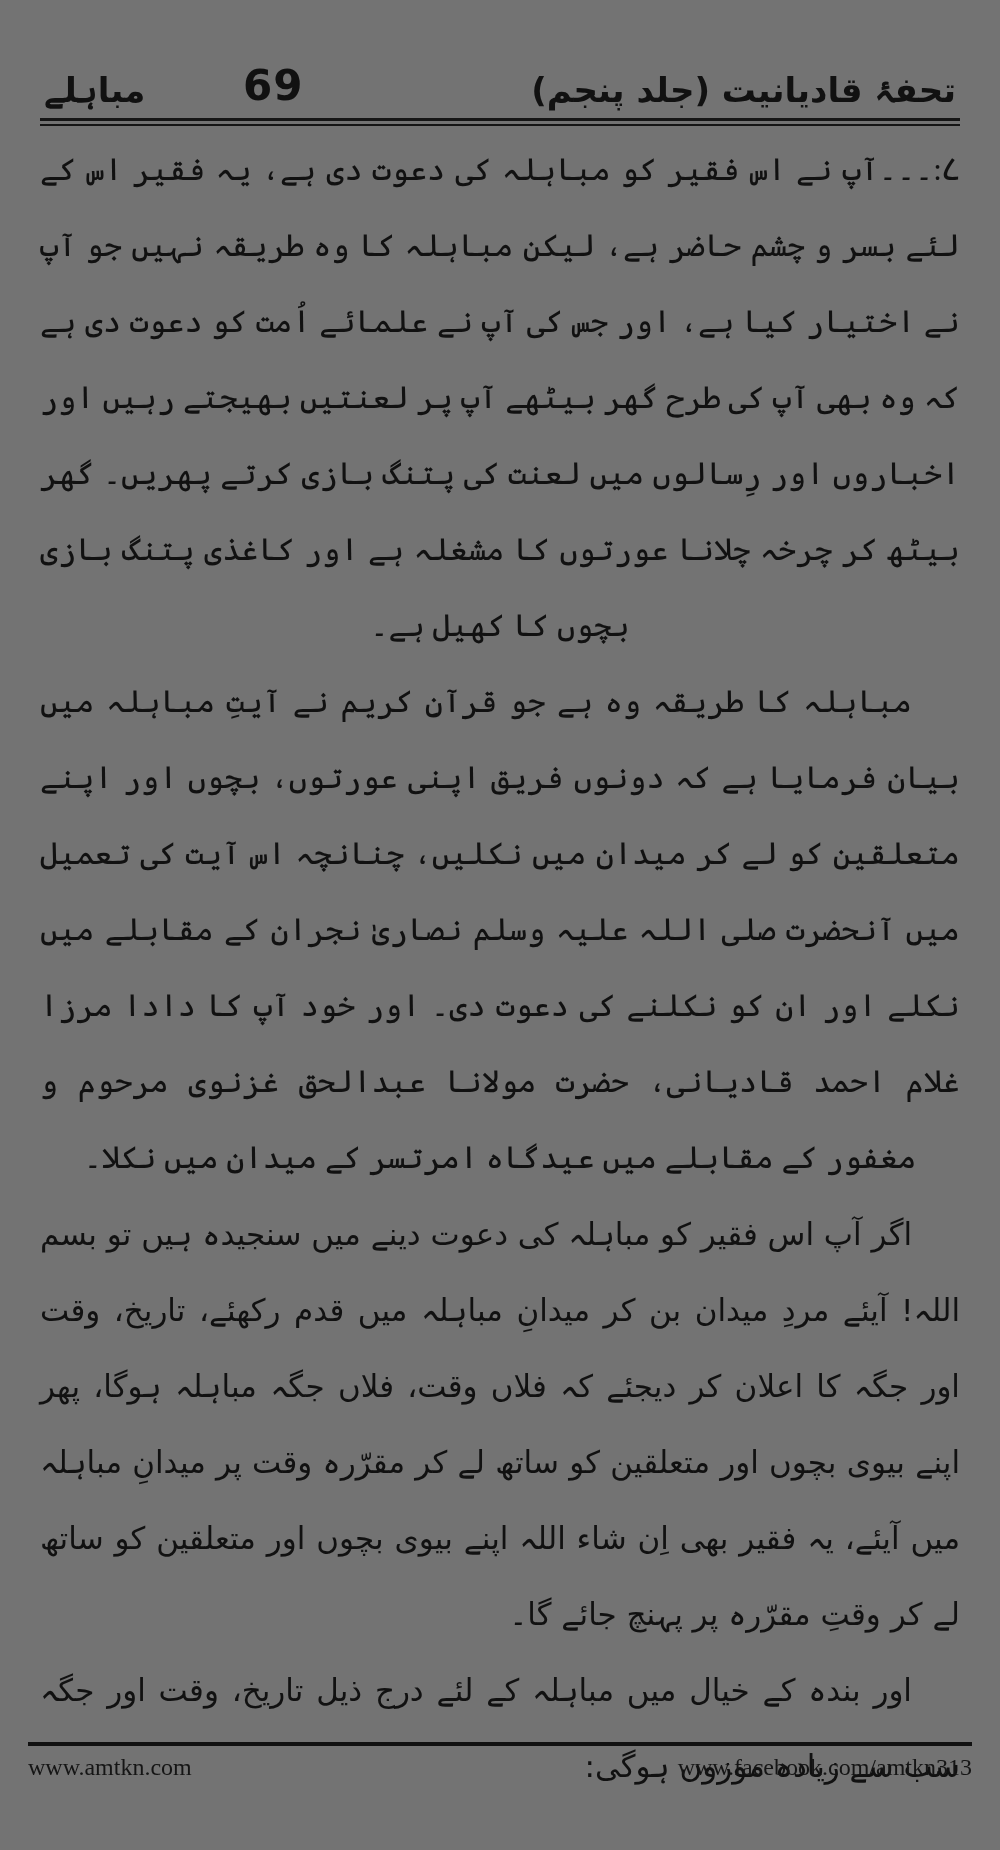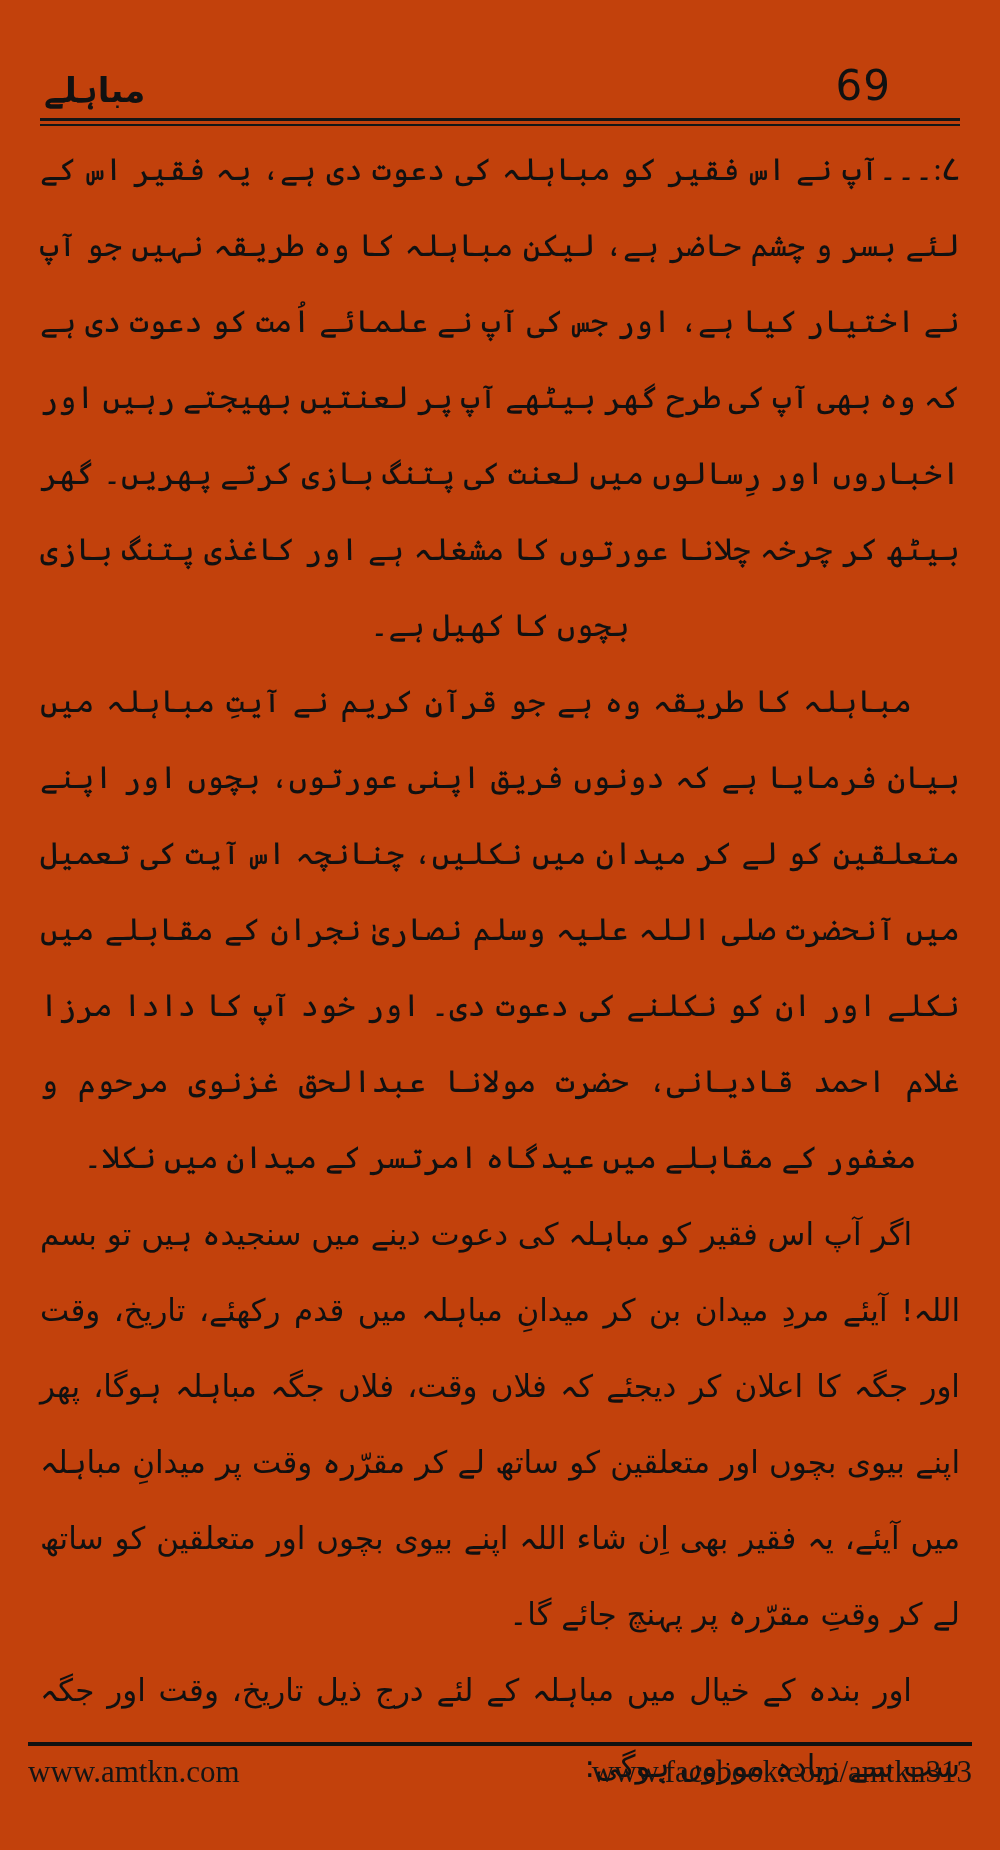--- a/index.html
+++ b/index.html
@@ -5,21 +5,21 @@
   html, body {
     margin: 0;
     padding: 0;
     background: #ffffff;
   }
   .page {
     position: relative;
     width: 1000px;
     height: 1850px;
     margin: 0 auto;
-    background: #c2410c;
+    background: #737373;
     color: #111111;
     overflow: hidden;
     box-sizing: border-box;
     padding: 38px 40px 0 40px;
     font-family: "DejaVu Sans", sans-serif;
   }
   
   .page-header {
     direction: ltr;
     display: flex;
@@ -29,21 +29,21 @@
     padding: 0 4px;
   }
   .header-left-title {
     font-size: 34px;
     font-weight: bold;
     direction: rtl;
     white-space: nowrap;
   }
   .header-page-number {
     font-size: 42px;
-    font-weight: normal;
+    font-weight: bold;
     letter-spacing: 1px;
     transform: translateX(-65px);
     font-family: "DejaVu Sans", sans-serif;
   }
   .header-right-title {
     font-size: 34px;
     font-weight: bold;
     direction: rtl;
     white-space: nowrap;
   }
@@ -88,34 +88,35 @@
   .footer-rule {
     margin: 0 28px 0 28px;
     border-top: 4px solid #111111;
   }
   .footer-links {
     direction: ltr;
     display: flex;
     justify-content: space-between;
     padding: 8px 28px 0 28px;
     font-family: "Liberation Serif", serif;
-    font-size: 31px;
+    font-size: 24px;
     color: #151515;
     white-space: nowrap;
     gap: 36px;
   }
 </style>
 </head>
 <body>
 
 <div class="page">
 
   <header class="page-header">
     <span class="header-left-title">مباہلے</span>
     <span class="header-page-number">69</span>
+    <span class="header-right-title">تحفۂ قادیانیت (جلد پنجم)</span>
   </header>
 
   <div class="double-rule"></div>
 
   <main class="body-text">
 
     <p class="para no-indent p-center-last">۷:۔۔۔آپ نے اس فقیر کو مباہلہ کی دعوت دی ہے، یہ فقیر اس کے لئے بسر و چشم حاضر ہے، لیکن مباہلہ کا وہ طریقہ نہیں جو آپ نے اختیار کیا ہے، اور جس کی آپ نے علمائے اُمت کو دعوت دی ہے کہ وہ بھی آپ کی طرح گھر بیٹھے آپ پر لعنتیں بھیجتے رہیں اور اخباروں اور رِسالوں میں لعنت کی پتنگ بازی کرتے پھریں۔ گھر بیٹھ کر چرخہ چلانا عورتوں کا مشغلہ ہے اور کاغذی پتنگ بازی بچوں کا کھیل ہے۔</p>
 
     <p class="para p-center-last">مباہلہ کا طریقہ وہ ہے جو قرآنِ کریم نے آیتِ مباہلہ میں بیان فرمایا ہے کہ دونوں فریق اپنی عورتوں، بچوں اور اپنے متعلقین کو لے کر میدان میں نکلیں، چنانچہ اس آیت کی تعمیل میں آنحضرت صلی اللہ علیہ وسلم نصاریٰ نجران کے مقابلے میں نکلے اور ان کو نکلنے کی دعوت دی۔ اور خود آپ کا دادا مرزا غلام احمد قادیانی، حضرت مولانا عبدالحق غزنوی مرحوم و مغفور کے مقابلے میں عیدگاہ امرتسر کے میدان میں نکلا۔</p>
 

